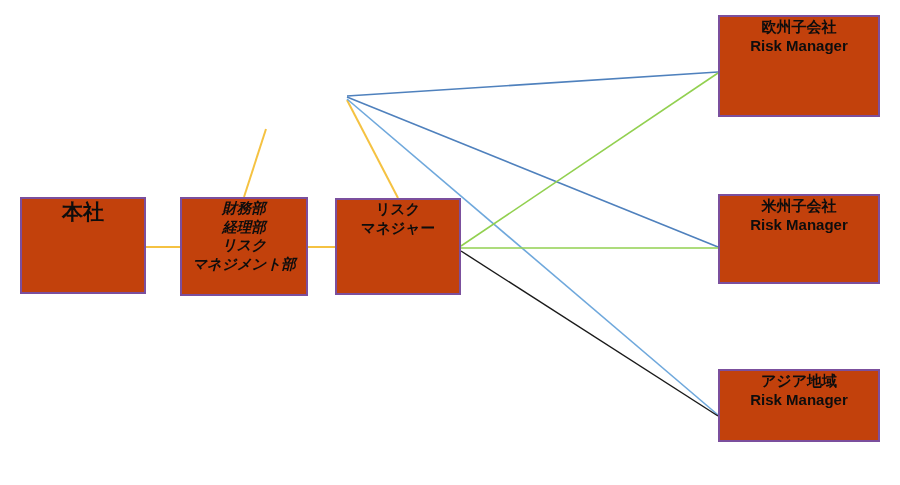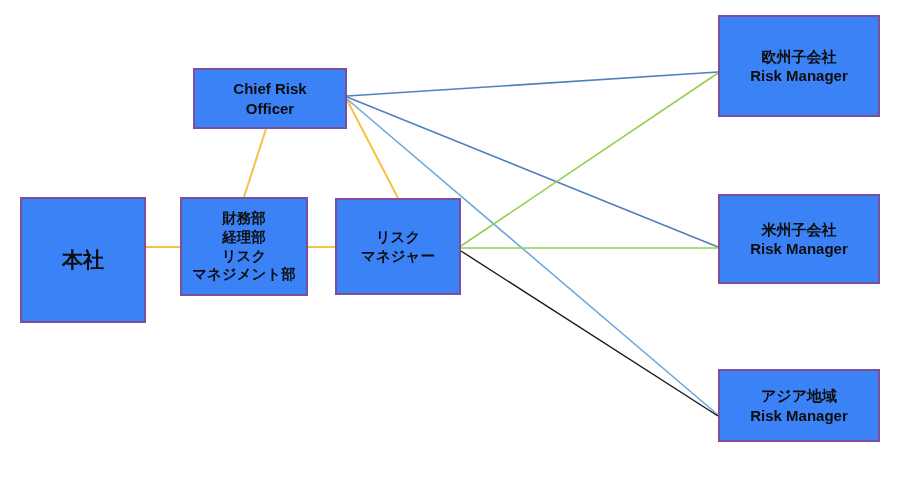--- a/index.html
+++ b/index.html
@@ -18,24 +18,24 @@
   #edges {
     position: absolute;
     left: 0;
     top: 0;
     width: 900px;
     height: 485px;
   }
   .node {
     position: absolute;
     box-sizing: border-box;
-    background: #3b82f6;
+    background: #c2410c;
     border: 2px solid #7B4F9D;
     display: flex;
-    align-items: center;
+    align-items: flex-start;
     justify-content: center;
     text-align: center;
     z-index: 5;
   }
   .node-label {
     font-weight: bold;
     color: #0d0d0d;
     line-height: 1.28;
     white-space: pre-line;
   }
@@ -52,28 +52,24 @@
       <line x1="266" y1="129" x2="244" y2="197" stroke="#F5C242" stroke-width="2" shape-rendering="geometricPrecision"></line>
       <line x1="347" y1="100" x2="398" y2="198" stroke="#F5C242" stroke-width="2" shape-rendering="geometricPrecision"></line>
       <line x1="308" y1="247" x2="335" y2="247" stroke="#F5C242" stroke-width="2" shape-rendering="geometricPrecision"></line>
       <line x1="347" y1="96" x2="718" y2="72" stroke="#4F81BD" stroke-width="1.6" shape-rendering="geometricPrecision"></line>
       <line x1="347" y1="97" x2="718" y2="247" stroke="#4F81BD" stroke-width="1.6" shape-rendering="geometricPrecision"></line>
       <line x1="347" y1="99" x2="718" y2="415" stroke="#6FA8DC" stroke-width="1.6" shape-rendering="geometricPrecision"></line>
       <line x1="461" y1="246" x2="718" y2="73" stroke="#92D050" stroke-width="1.6" shape-rendering="geometricPrecision"></line>
       <line x1="461" y1="248" x2="718" y2="248" stroke="#92D050" stroke-width="1.6" shape-rendering="geometricPrecision"></line>
       <line x1="461" y1="251" x2="718" y2="416" stroke="#1a1a1a" stroke-width="1.4" shape-rendering="geometricPrecision"></line>
     </svg>
-<div class="node" style="left: 20px; top: 197px; width: 126px; height: 126px; border-color: rgb(123, 79, 157);">
+<div class="node" style="left: 20px; top: 197px; width: 126px; height: 97px; border-color: rgb(123, 79, 157);">
       <div class="node-label size-lg">本社</div>
     </div>
-    <div class="node" style="left: 193px; top: 68px; width: 154px; height: 61px; border-color: rgb(123, 79, 157);">
-      <div class="node-label size-md">Chief Risk
-Officer</div>
-    </div>
-    <div class="node" style="left: 180px; top: 197px; width: 128px; height: 99px; border-color: rgb(123, 79, 157);">
+    <div class="node" style="left: 180px; top: 197px; width: 128px; height: 99px; border-color: rgb(123, 79, 157); font-style: italic;">
       <div class="node-label size-sm">財務部
 経理部
 リスク
 マネジメント部</div>
     </div>
     <div class="node" style="left: 335px; top: 198px; width: 126px; height: 97px; border-color: rgb(123, 79, 157);">
       <div class="node-label size-sm">リスク
 マネジャー</div>
     </div>
     <div class="node" style="left: 718px; top: 15px; width: 162px; height: 102px; border-color: rgb(123, 79, 157);">

